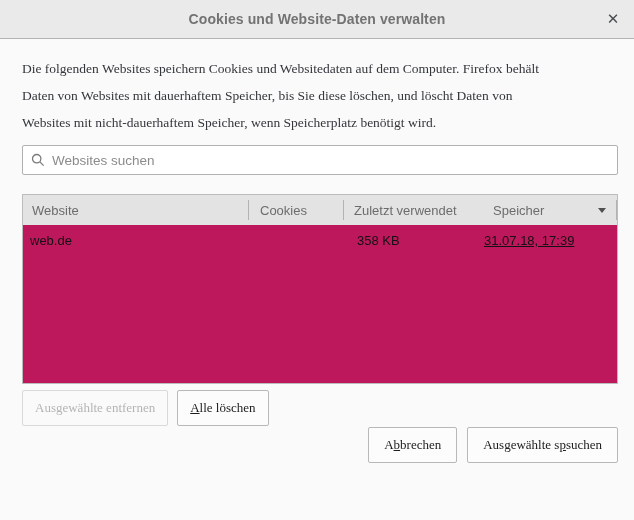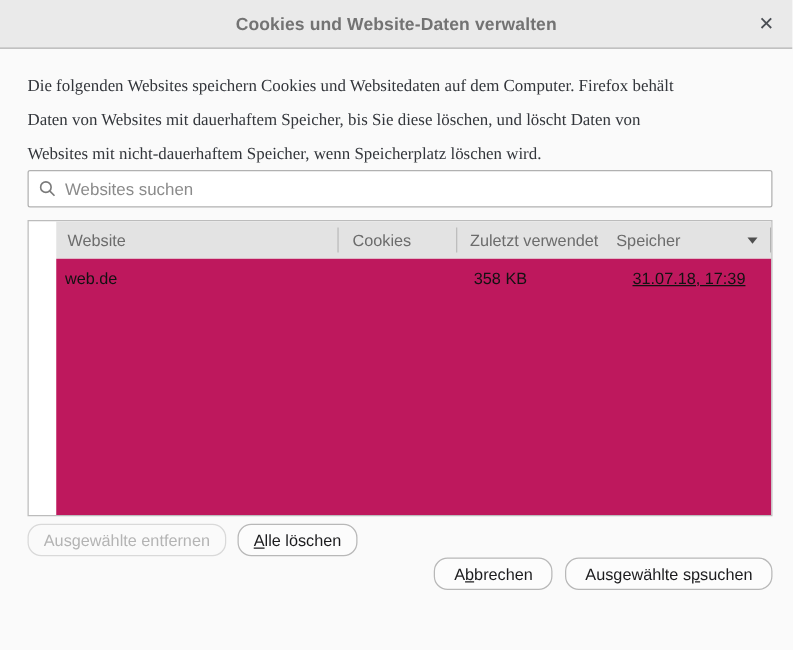--- a/index.html
+++ b/index.html
@@ -24,33 +24,33 @@
     width: 26px; height: 26px; border: none; background: transparent;
     font-size: 15px; color: #4a4e54; cursor: pointer; line-height: 26px; text-align: center;
     font-family: "DejaVu Sans", sans-serif;
   }
 
   
   .content { padding: 16px 16px 0 22px; }
   .description { font-size: 13.5px; line-height: 27px; color: #33363b; font-family: Liberation Serif, serif; }
 
   
-  .search-wrap { position: relative; margin-top: 0; }
+  .search-wrap { position: relative; margin-top: 9px; }
   .search-wrap svg { position: absolute; left: 9px; top: 8px; }
   .search-input {
     width: 100%; height: 30px; border: 1px solid #b1b1b1; border-radius: 2px;
     background: #ffffff; padding: 0 8px 0 29px; font-size: 13.5px;
     font-family: "Liberation Sans", "DejaVu Sans", sans-serif; color: #2a2a2e; outline: none;
   }
   .search-input::placeholder { color: #8b8b8b; opacity: 1; }
 
   
   .table {
-    margin-top: 10px; height: 237px; border: 1px solid #bcbcbc; background: #ffffff;
-    display: flex; flex-direction: column; overflow: hidden; padding-left: 22px;
+    margin-top: 19px; height: 190px; border: 1px solid #bcbcbc; background: #ffffff;
+    display: flex; flex-direction: column; overflow: hidden;
   }
   .thead { display: flex; height: 30px; background: #e3e3e3; flex: none; }
   .th {
     display: flex; align-items: center; font-size: 13px; color: #6c6c6c;
     position: relative; cursor: default; white-space: nowrap; overflow: hidden;
   }
   .th.sep::after {
     content: ""; position: absolute; right: 0; top: 5px; bottom: 5px;
     width: 1px; background: #b3b3b3;
   }
@@ -68,23 +68,23 @@
   .td {
     display: flex; align-items: center; font-size: 13px; color: #121212;
     white-space: nowrap; overflow: hidden;
   }
   .td.col-website { padding-left: 7px; }
   .td.col-speicher { padding-left: 13px; }
   .td.col-zuletzt { padding-left: 5px; text-decoration: underline; }
 
   
   .btn {
-    height: 26px; padding: 0 12px; background: #fcfcfc; border: 1px solid #b8b8b8;
-    border-radius: 11px; font-size: 13px; color: #1c1c1e; cursor: pointer;
-    font-family: Liberation Sans, sans-serif; white-space: nowrap;
+    height: 36px; padding: 0 12px; background: #fcfcfc; border: 1px solid #b8b8b8;
+    border-radius: 2px; font-size: 13px; color: #1c1c1e; cursor: pointer;
+    font-family: Liberation Serif, serif; white-space: nowrap;
   }
   .btn:disabled { color: #b4b4b4; border-color: #d9d9d9; background: transparent; cursor: default; }
   .accesskey { text-decoration: underline; }
   .row-actions { margin-top: 6px; display: flex; gap: 9px; }
   .dialog-actions {
     margin-top: 1px; display: flex; justify-content: flex-end; gap: 10px;
   }
   .dialog-actions .btn { padding: 0 15px; }
 </style>
 </head>
@@ -97,21 +97,21 @@
     <button class="close-btn">
       <span>✕</span>
     </button>
   </div>
 
   <div class="content">
 
     <div class="description">
       <div>Die folgenden Websites speichern Cookies und Websitedaten auf dem Computer. Firefox behält</div>
       <div>Daten von Websites mit dauerhaftem Speicher, bis Sie diese löschen, und löscht Daten von</div>
-      <div>Websites mit nicht-dauerhaftem Speicher, wenn Speicherplatz löschen wird.</div>
+      <div>Websites mit nicht-dauerhaftem Speicher, wenn Speicherplatz benötigt wird.</div>
     </div>
 
     <div class="search-wrap">
       <svg width="14" height="14" viewBox="0 0 14 14">
         <circle cx="5.7" cy="5.7" r="4.2" fill="none" stroke="#7a7a7a" stroke-width="1.3"></circle>
         <line x1="8.9" y1="8.9" x2="12.6" y2="12.6" stroke="#7a7a7a" stroke-width="1.3"></line>
       </svg>
       <input class="search-input" type="text" placeholder="Websites suchen" style="">
     </div>
 

